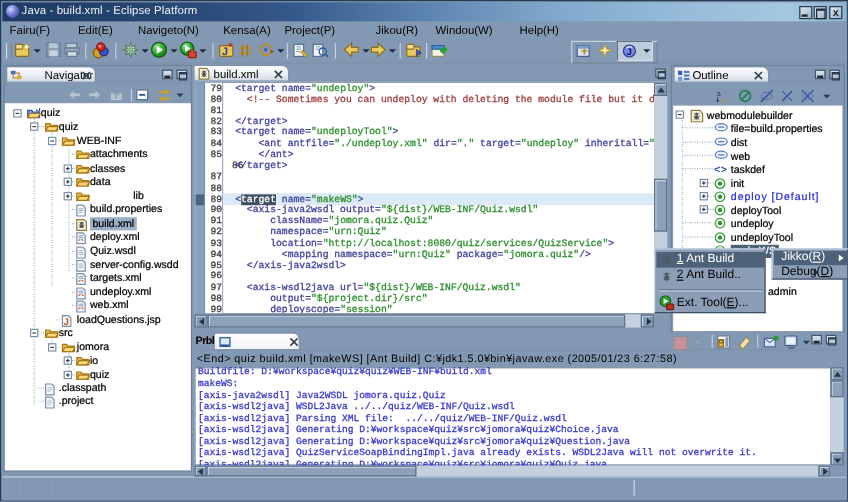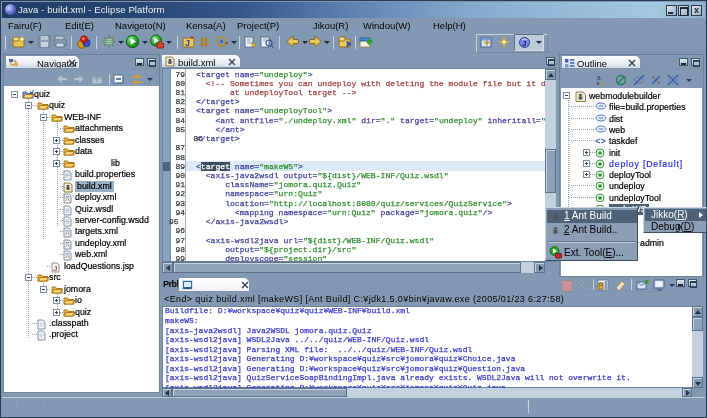--- a/index.html
+++ b/index.html
@@ -494,30 +494,29 @@
         <div class="code" style="left:6px;top:55.92000000000001px;width:16px;text-align:right;color:#3a3a3a;font-size:8px;">85</div>
         <div class="code" style="left:24px;top:65.14px;width:16px;text-align:right;color:#3a3a3a;font-size:8px;">86</div>
         <div class="code" style="left:6px;top:74.36px;width:16px;text-align:right;color:#3a3a3a;font-size:8px;">87</div>
         <div class="code" style="left:6px;top:83.58px;width:16px;text-align:right;color:#3a3a3a;font-size:8px;">88</div>
         <div class="code" style="left:6px;top:92.8px;width:16px;text-align:right;color:#3a3a3a;font-size:8px;">89</div>
         <div class="code" style="left:6px;top:102.02px;width:16px;text-align:right;color:#3a3a3a;font-size:8px;">90</div>
         <div class="code" style="left:6px;top:111.24000000000001px;width:16px;text-align:right;color:#3a3a3a;font-size:8px;">91</div>
         <div class="code" style="left:6px;top:120.46000000000001px;width:16px;text-align:right;color:#3a3a3a;font-size:8px;">92</div>
         <div class="code" style="left:6px;top:129.68px;width:16px;text-align:right;color:#3a3a3a;font-size:8px;">93</div>
         <div class="code" style="left:6px;top:138.9px;width:16px;text-align:right;color:#3a3a3a;font-size:8px;">94</div>
-        <div class="code" style="left:6px;top:148.12px;width:16px;text-align:left;color:#3a3a3a;font-size:8px;">95</div>
+        <div class="code" style="left:6px;top:148.12px;width:16px;text-align:right;color:#3a3a3a;font-size:8px;">95</div>
         <div class="code" style="left:6px;top:157.34px;width:16px;text-align:right;color:#3a3a3a;font-size:8px;">96</div>
         <div class="code" style="left:6px;top:166.56px;width:16px;text-align:right;color:#3a3a3a;font-size:8px;">97</div>
         <div class="code" style="left:6px;top:175.78px;width:16px;text-align:right;color:#3a3a3a;font-size:8px;">98</div>
         <div class="code" style="left:6px;top:185px;width:16px;text-align:right;color:#3a3a3a;font-size:8px;">99</div>
       </div>
    <div id="codelines" style="position:absolute;left:33px;top:0;width:349px;height:192px;overflow:hidden;">
         <div class="code" style="left:0;top:0.6px;"><span class="t">&lt;target name=</span><span class="v">"undeploy"</span><span class="t">&gt;</span></div>
         <div class="code" style="left:0;top:9.82px;"><span class="cm">  &lt;!-- Sometimes you can undeploy with deleting the module file but it d</span></div>
-        <div class="code" style="left:0;top:19.040000000000003px;"><span class="cm">       at undeployTool target --&gt;</span></div>
         <div class="code" style="left:0;top:28.260000000000005px;"><span class="t">&lt;/target&gt;</span></div>
         <div class="code" style="left:0;top:37.480000000000004px;"><span class="t">&lt;target name=</span><span class="v">"undeployTool"</span><span class="t">&gt;</span></div>
         <div class="code" style="left:0;top:46.7px;"><span>    </span><span class="t">&lt;ant antfile=</span><span class="v">"./undeploy.xml"</span><span class="t"> dir=</span><span class="v">"."</span><span class="t"> target=</span><span class="v">"undeploy"</span><span class="t"> inheritall=</span><span class="v">"fal</span></div>
         <div class="code" style="left:0;top:55.92000000000001px;"><span>    </span><span class="t">&lt;/ant&gt;</span></div>
         <div class="code" style="left:0;top:65.14px;"><span class="t">&lt;/target&gt;</span></div>
         <div class="code" style="left:0;top:74.36px;"></div>
         <div class="code" style="left:0;top:83.58px;"></div>
         <div class="code" style="left:0;top:92.8px;"><span class="t">&lt;</span><span style="background:#3d4e61;color:#fff;">target</span><span class="t"> name=</span><span class="v">"makeWS"</span><span class="t">&gt;</span></div>
         <div class="code" style="left:0;top:102.02px;"><span>  </span><span class="t">&lt;axis-java2wsdl output=</span><span class="v">"${dist}/WEB-INF/Quiz.wsdl"</span></div>
         <div class="code" style="left:0;top:111.24000000000001px;"><span>      </span><span class="t">className=</span><span class="v">"jomora.quiz.Quiz"</span></div>

